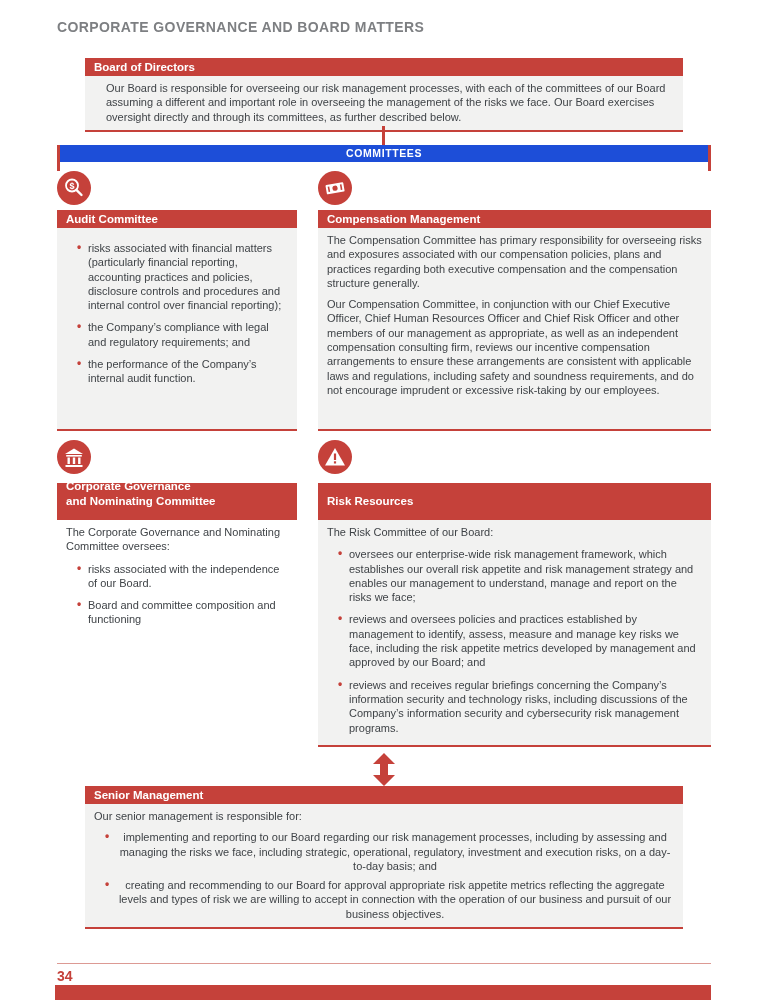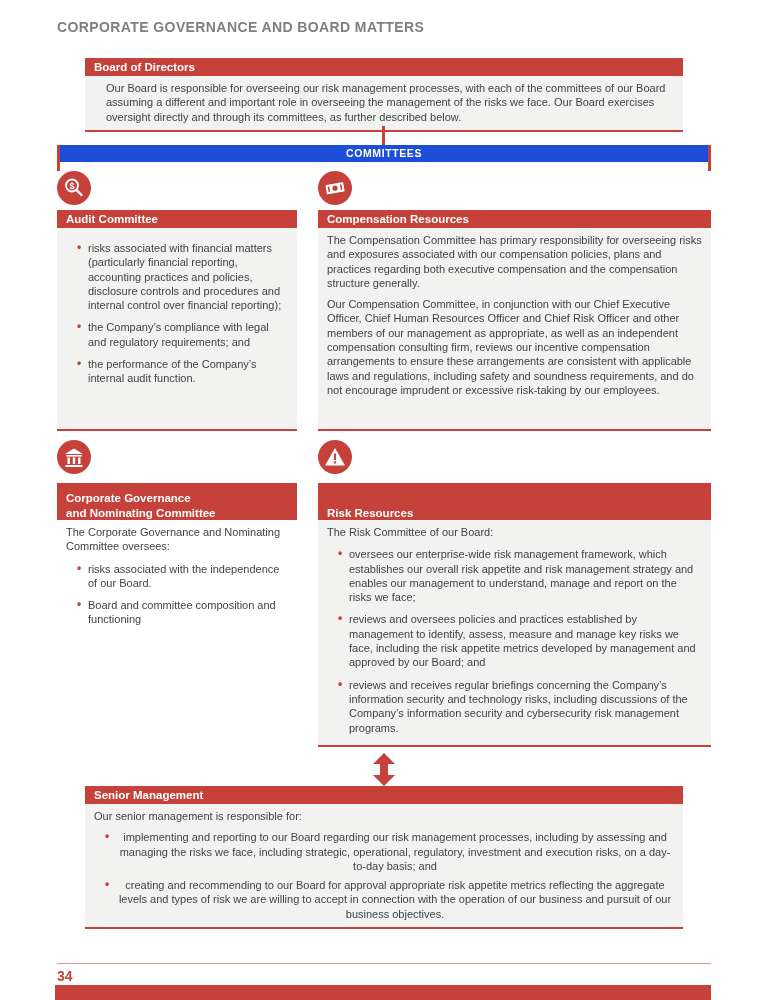--- a/index.html
+++ b/index.html
@@ -19,21 +19,21 @@
   }
   
   .rbox { position:absolute; background:#f2f2f1; border-bottom:2px solid #c5413a; }
   .rbox.noborder { border-bottom:none; background:#ffffff; }
   .rbox-head {
     background:#c5413a; color:#ffffff;
     font-size:11.5px; font-weight:bold;
     padding:3px 9px 3px 9px;
     display:flex; align-items:flex-end;
   }
-  .rbox-head.tall { height:37px; white-space:pre-line; line-height:1.25; padding-bottom:0; }
+  .rbox-head.tall { height:37px; white-space:pre-line; line-height:1.25; padding-bottom:12px; }
   .rbox-head.short { height:18px; align-items:center; }
   .rbox-body { padding:5px 9px 6px 9px; font-size:11px; line-height:1.3; }
   .rbox-body p { margin-bottom:7px; }
   .rbox-body p:last-child { margin-bottom:0; }
   ul.bullets { list-style:none; padding-left:22px; margin-top:8px; }
   ul.bullets li { position:relative; margin-bottom:8px; }
   ul.bullets li:last-child { margin-bottom:0; }
   ul.bullets li::before {
     content:"\2022"; color:#c5413a; font-weight:bold;
     position:absolute; left:-11px; top:-1px; font-size:12px;
@@ -117,21 +117,21 @@
     <div class="rbox-body">
       <ul class="bullets">
         <li>risks associated with financial matters (particularly financial reporting, accounting practices and policies, disclosure controls and procedures and internal control over financial reporting);</li>
         <li>the Company’s compliance with legal and regulatory requirements; and</li>
         <li>the performance of the Company’s internal audit function.</li>
       </ul>
     </div>
   </div>
 
   <div class="rbox comp-box">
-    <div class="rbox-head short">Compensation Resources</div>
+    <div class="rbox-head short">Compensation Management</div>
     <div class="rbox-body">
       <p>The Compensation Committee has primary responsibility for overseeing risks and exposures associated with our compensation policies, plans and practices regarding both executive compensation and the compensation structure generally.</p>
       <p>Our Compensation Committee, in conjunction with our Chief Executive Officer, Chief Human Resources Officer and Chief Risk Officer and other members of our management as appropriate, as well as an independent compensation consulting firm, reviews our incentive compensation arrangements to ensure these arrangements are consistent with applicable laws and regulations, including safety and soundness requirements, and do not encourage imprudent or excessive risk-taking by our employees.</p>
     </div>
   </div>
 
   <div class="cicon" style="left:57px; top:440px;">
     <svg width="24" height="24" viewBox="0 0 24 24">
       <polygon points="12,3.5 21,9 3,9" fill="#ffffff"></polygon>
       <rect x="4.2" y="10" width="15.6" height="1.6" fill="#ffffff"></rect>

